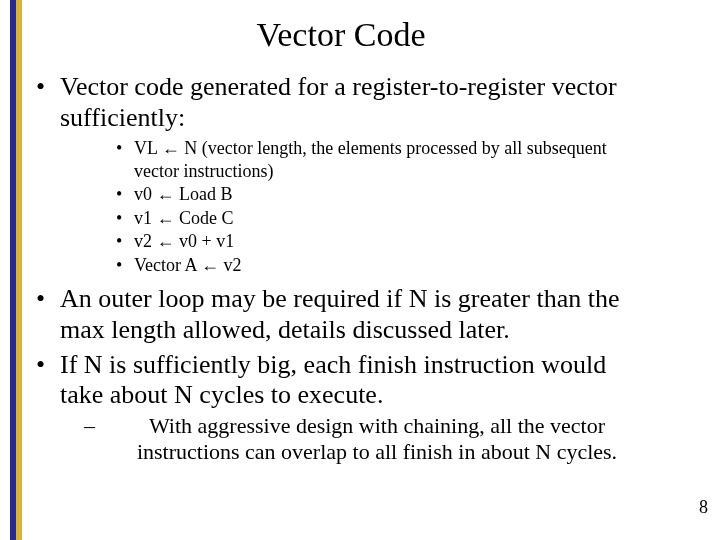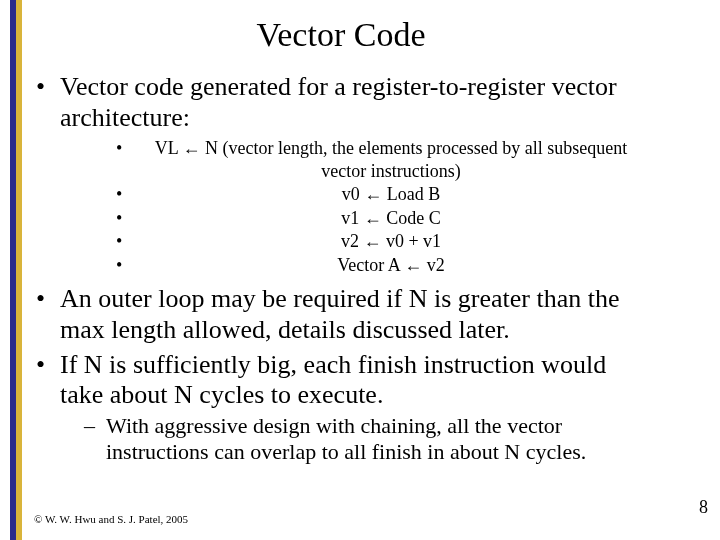--- a/index.html
+++ b/index.html
@@ -54,34 +54,34 @@
   ul.lvl2 {
     list-style: none;
     font-size: 18px;
     line-height: 1.25;
     margin: 4px 0 8px 56px;
   }
   ul.lvl2 > li {
     position: relative;
     padding-left: 18px;
     margin-bottom: 1px;
-    text-align: center;
   }
   ul.lvl2 > li::before {
     content: "•";
     position: absolute;
     left: 0;
     top: 0;
   }
   ul.lvl3 {
     list-style: none;
     font-size: 22px;
     line-height: 1.2;
     margin-left: 24px;
     margin-top: 2px;
+    text-align: center;
   }
   ul.lvl3 > li {
     position: relative;
     padding-left: 22px;
   }
   ul.lvl3 > li::before {
     content: "–";
     position: absolute;
     left: 0;
     top: 0;
@@ -105,37 +105,36 @@
 
 <div class="vbar blue"></div>
 <div class="vbar yellow"></div>
 
 <div class="slide">
 
   <h1 class="title">Vector Code</h1>
 
   <ul class="lvl1">
     <li>
-      <span>Vector code generated for a register-to-register vector architecture:</span>
+      <span>Vector code generated for a register-to-register vector sufficiently:</span>
       <ul class="lvl2">
         <li>VL ← N (vector length, the elements processed by all subsequent vector instructions)</li>
         <li>v0 ← Load B</li>
         <li>v1 ← Code C</li>
         <li>v2 ← v0 + v1</li>
         <li>Vector A ← v2</li>
       </ul>
     </li>
     <li>An outer loop may be required if N is greater than the max length allowed, details discussed later.</li>
     <li>
       <span>If N is sufficiently big, each finish instruction would take about N cycles to execute.</span>
       <ul class="lvl3">
         <li>With aggressive design with chaining, all the vector instructions can overlap to all finish in about N cycles.</li>
       </ul>
     </li>
   </ul>
 
 </div>
 
 <div class="footer-copy">
-  <div>© W. W. Hwu and S. J. Patel, 2005</div>
 </div>
 
 <div class="pgnum">8</div>
 
 </body></html>

